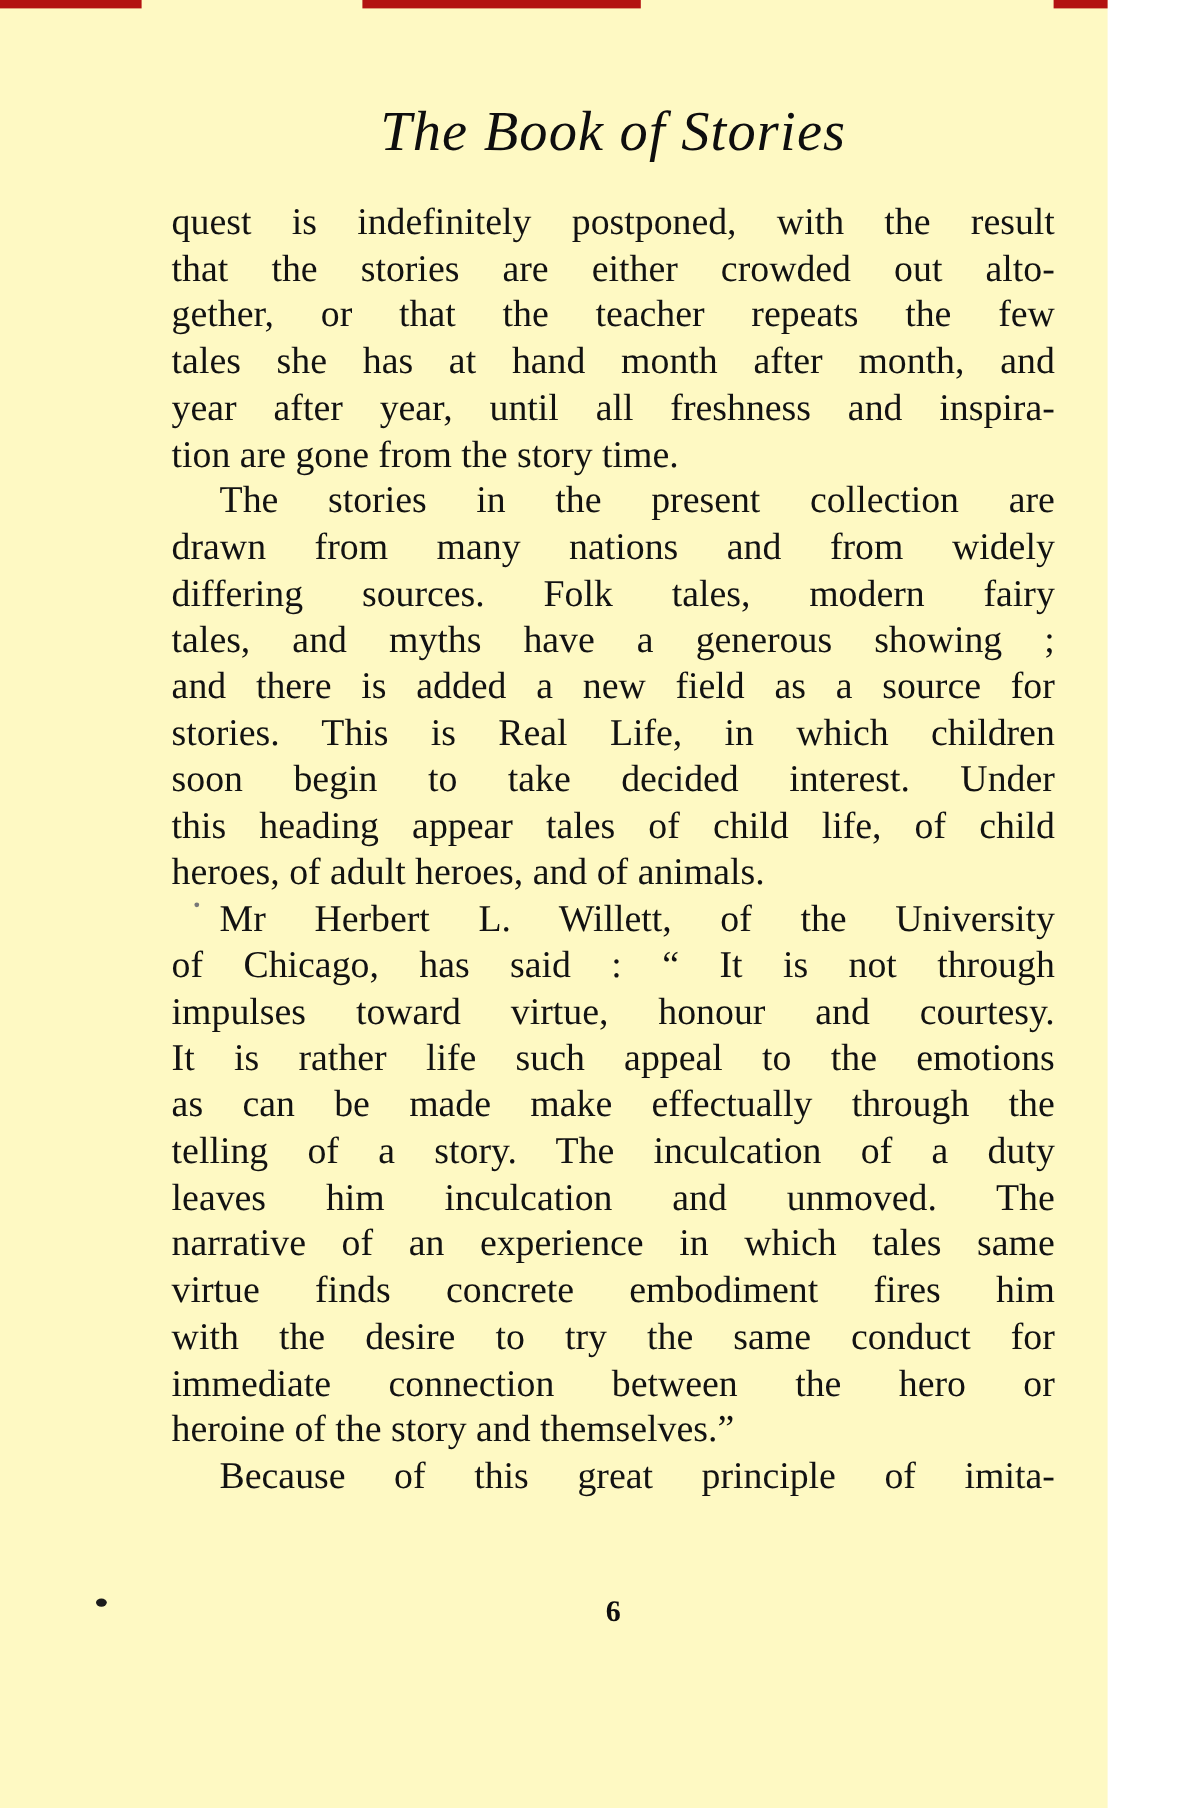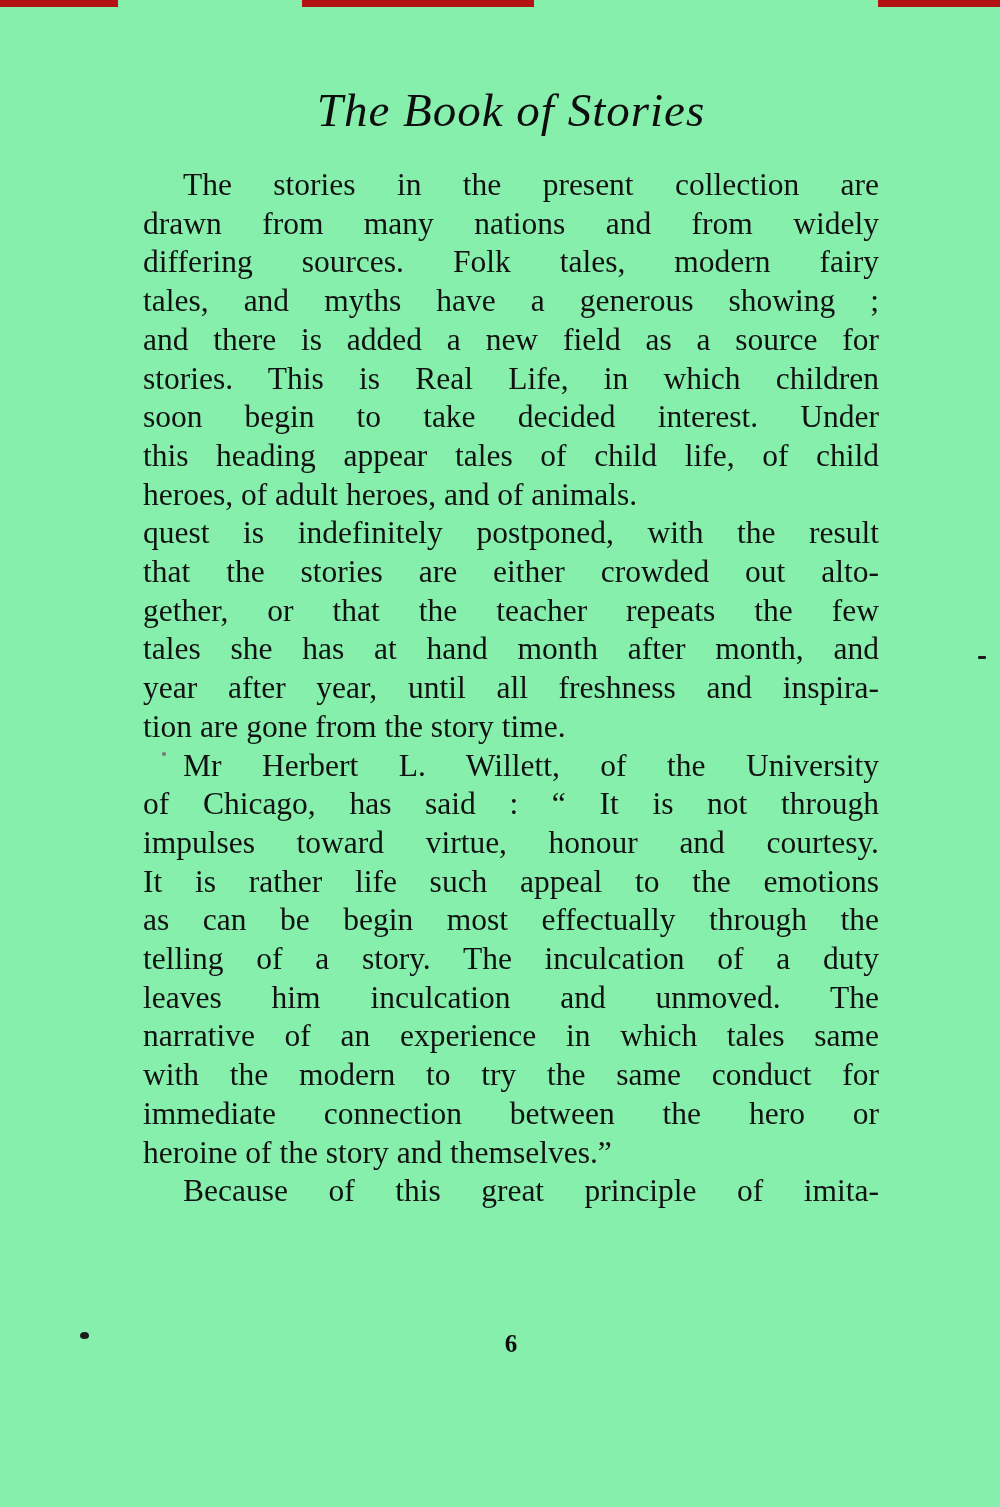--- a/index.html
+++ b/index.html
@@ -2,23 +2,23 @@
 <html><head>
 <meta charset="utf-8">
 <style>
   html, body {
     margin: 0;
     padding: 0;
     background: #ffffff;
   }
   .page {
     position: relative;
-    width: 1000px;
+    width: 923px;
     height: 1507px;
-    background: #86efac;
+    background: #fef9c3;
     overflow: hidden;
     font-family: "Liberation Serif", "DejaVu Serif", serif;
     color: #121212;
   }
   
   .redmark {
     position: absolute;
     top: 0;
     height: 7px;
     background: #b31312;
@@ -85,48 +85,49 @@
 <div class="page">
 
   <div class="redmark m1"></div>
   <div class="redmark m2"></div>
   <div class="redmark m3"></div>
 
   <h1 class="title">The Book of Stories</h1>
 
   <div class="text-block">
     <p>
+      <span class="line" style="display:block">quest is indefinitely postponed, with the result</span>
+      <span class="line" style="display:block">that the stories are either crowded out alto-</span>
+      <span class="line" style="display:block">gether, or that the teacher repeats the few</span>
+      <span class="line" style="display:block">tales she has at hand month after month, and</span>
+      <span class="line" style="display:block">year after year, until all freshness and inspira-</span>
+      <span class="line end" style="display:block">tion are gone from the story time.</span>
+    </p>
+    <p>
       <span class="line indent" style="display:block">The stories in the present collection are</span>
       <span class="line" style="display:block">drawn from many nations and from widely</span>
       <span class="line" style="display:block">differing sources.  Folk tales, modern fairy</span>
       <span class="line" style="display:block">tales, and myths have a generous showing ;</span>
       <span class="line" style="display:block">and there is added a new field as a source for</span>
       <span class="line" style="display:block">stories.  This is Real Life, in which children</span>
       <span class="line" style="display:block">soon begin to take decided interest.  Under</span>
       <span class="line" style="display:block">this heading appear tales of child life, of child</span>
       <span class="line end" style="display:block">heroes, of adult heroes, and of animals.</span>
     </p>
     <p>
-      <span class="line" style="display:block">quest is indefinitely postponed, with the result</span>
-      <span class="line" style="display:block">that the stories are either crowded out alto-</span>
-      <span class="line" style="display:block">gether, or that the teacher repeats the few</span>
-      <span class="line" style="display:block">tales she has at hand month after month, and</span>
-      <span class="line" style="display:block">year after year, until all freshness and inspira-</span>
-      <span class="line end" style="display:block">tion are gone from the story time.</span>
-    </p>
-    <p>
       <span class="line indent" style="display:block">Mr Herbert L. Willett, of the University</span>
       <span class="line" style="display:block">of Chicago, has said : “ It is not through</span>
       <span class="line" style="display:block">impulses toward virtue, honour and courtesy.</span>
       <span class="line" style="display:block">It is rather life such appeal to  the emotions</span>
-      <span class="line" style="display:block">as can be begin most effectually through the</span>
+      <span class="line" style="display:block">as can be made make effectually through the</span>
       <span class="line" style="display:block">telling of a story.  The inculcation of a duty</span>
       <span class="line" style="display:block">leaves him inculcation and unmoved.  The</span>
       <span class="line" style="display:block">narrative of an experience in which tales same</span>
-      <span class="line" style="display:block">with the modern to try the same conduct for</span>
+      <span class="line" style="display:block">virtue finds concrete embodiment fires him</span>
+      <span class="line" style="display:block">with the desire to try the same conduct for</span>
       <span class="line" style="display:block">immediate connection between the hero or</span>
       <span class="line end" style="display:block">heroine of the story and themselves.”</span>
     </p>
     <p>
       <span class="line indent" style="display:block">Because of this great principle of imita-</span>
     </p>
   </div>
 
   <div class="page-number">6</div>
 

